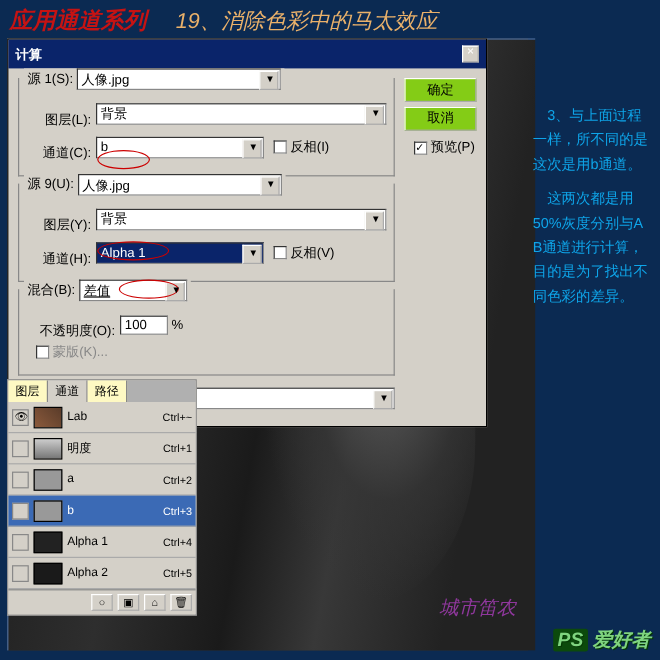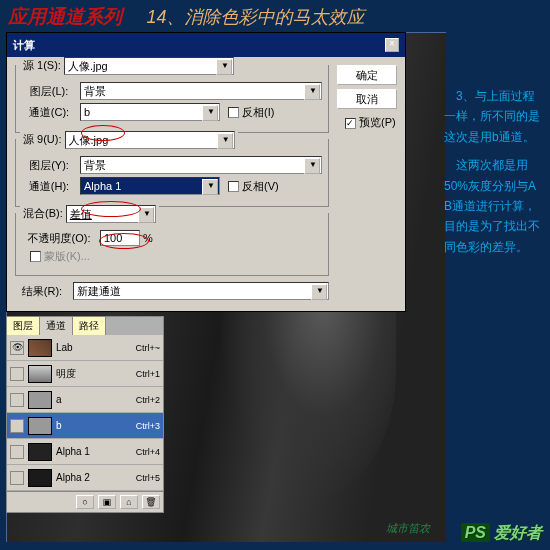--- a/index.html
+++ b/index.html
@@ -14,29 +14,29 @@
 .sidetext p { text-indent:1em; margin-bottom:8px; }
 
 .dialog { position:absolute; left:6px; top:32px; width:400px; background:#d4d0c8; border:1px solid #000; font-size:11px; }
 .dlg-title { height:18px; background:linear-gradient(#0a246a,#0a246a); color:#fff; padding:12px 6px; display:flex; align-items:center; }
 .dlg-title-text { flex:1; font-weight:bold; }
 .dlg-close { width:14px; height:14px; background:#d4d0c8; border:1px outset #fff; text-align:center; line-height:10px; font-size:10px; }
 .dlg-body { padding:8px; position:relative; }
 .grp { border:1px solid #888; border-top:none; margin-bottom:6px; padding:6px 6px 8px; position:relative; }
 .grp-title { position:absolute; top:-8px; left:4px; background:#d4d0c8; padding:0 3px; font-size:11px; }
 .row { display:flex; align-items:center; margin:3px 0; }
-.lbl { width:54px; text-align:center; margin-right:4px; }
+.lbl { width:54px; text-align:right; margin-right:4px;margin-top:10px; }
 .sel { flex:1; height:18px; background:#fff; border:1px inset #888; display:flex; align-items:center; padding:0 14px 0 3px; position:relative; font-size:11px; }
 .sel.dark { background:#0a246a; color:#fff; }
 .sel::after { content:""; position:absolute; right:1px; top:1px; width:14px; height:14px; background:#d4d0c8; border:1px outset #fff; }
 .sel::before { content:"▼"; position:absolute; right:4px; top:3px; font-size:8px; color:#000; z-index:1; }
 .chk { width:11px; height:11px; background:#fff; border:1px inset #888; margin:0 3px 0 8px; display:inline-block; }
 .chk.checked::after { content:"✓"; font-size:9px; line-height:9px; display:block; }
 .btns { position:absolute; right:8px; top:8px; width:60px; }
-.btn { height:20px; background:#ffffff; border:1px outset #fff; text-align:center; line-height:18px; margin-bottom:4px; font-size:11px; }
+.btn { height:20px; background:#84cc16; border:1px outset #fff; text-align:center; line-height:18px; margin-bottom:4px; font-size:11px; }
 .prev-row { margin-top:6px; font-size:11px; }
 .circle { position:absolute; border:1.5px solid #c00; border-radius:50%; pointer-events:none; }
 .c1 { left:74px; top:68px; width:44px; height:16px; }
 .c2 { left:74px; top:144px; width:60px; height:16px; }
 .c3 { left:92px; top:176px; width:50px; height:16px; }
 .inp { width:40px; height:16px; background:#fff; border:1px inset #888; padding:0 3px; font-size:11px; line-height:14px; }
 
 .panel { position:absolute; left:6px; top:316px; width:158px; background:#d4d0c8; border:1px solid #888; font-size:10px; }
 .tabs { display:flex; background:#b0b0b0; }
 .tab { padding:2px 6px; background:#d4d0c8; border-right:1px solid #888; }
@@ -52,28 +52,28 @@
 .thumb.t3 { background:#999; }
 .thumb.t4 { background:#222; }
 .thumb.t5 { background:#1a1a1a; }
 .ch-name { flex:1; }
 .ch-key { font-size:9px; margin-left:4px; }
 .panel-foot { display:flex; justify-content:flex-end; gap:4px; padding:3px; background:#d4d0c8; border-top:1px solid #888; }
 .foot-btn { width:18px; height:14px; border:1px outset #fff; background:#d4d0c8; text-align:center; font-size:9px; line-height:12px; }
 
 .watermark { position:absolute; right:8px; bottom:6px; color:#7fd47f; font-size:16px; font-weight:bold; font-style:italic; text-shadow:1px 1px 0 #053a05; }
 .watermark .ps { background:#0c4a0c; padding:1px 4px; border-radius:2px; margin-right:4px; }
-.wm2 { position:absolute; right:120px; bottom:14px; color:#22c55e; font-size:11px; font-style:italic; opacity:.6; }
+.wm2 { position:absolute; right:120px; bottom:32px; color:#d946ef; font-size:16px; font-style:italic; opacity:.6; }
 </style>
 </head>
 <body>
 
 <div class="header">
   <span class="title-left">应用通道系列</span>
-  <span class="title-right">14、消除色彩中的马太效应</span>
+  <span class="title-right">19、消除色彩中的马太效应</span>
 </div>
 
 <div class="workarea">
   <div class="img-area"></div>
 </div>
 
 <div class="sidetext">
   <p>3、与上面过程一样，所不同的是这次是用b通道。</p>
   <p>这两次都是用50%灰度分别与A B通道进行计算，目的是为了找出不同色彩的差异。</p>
 </div>

